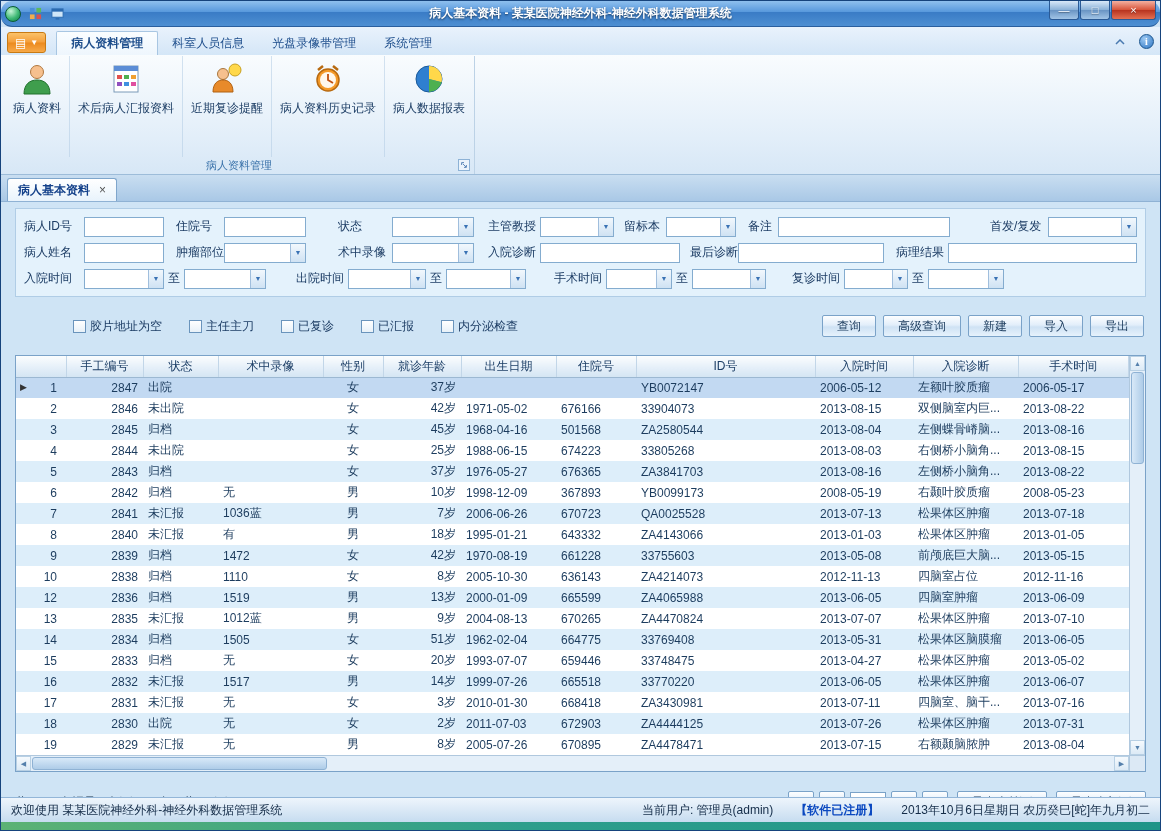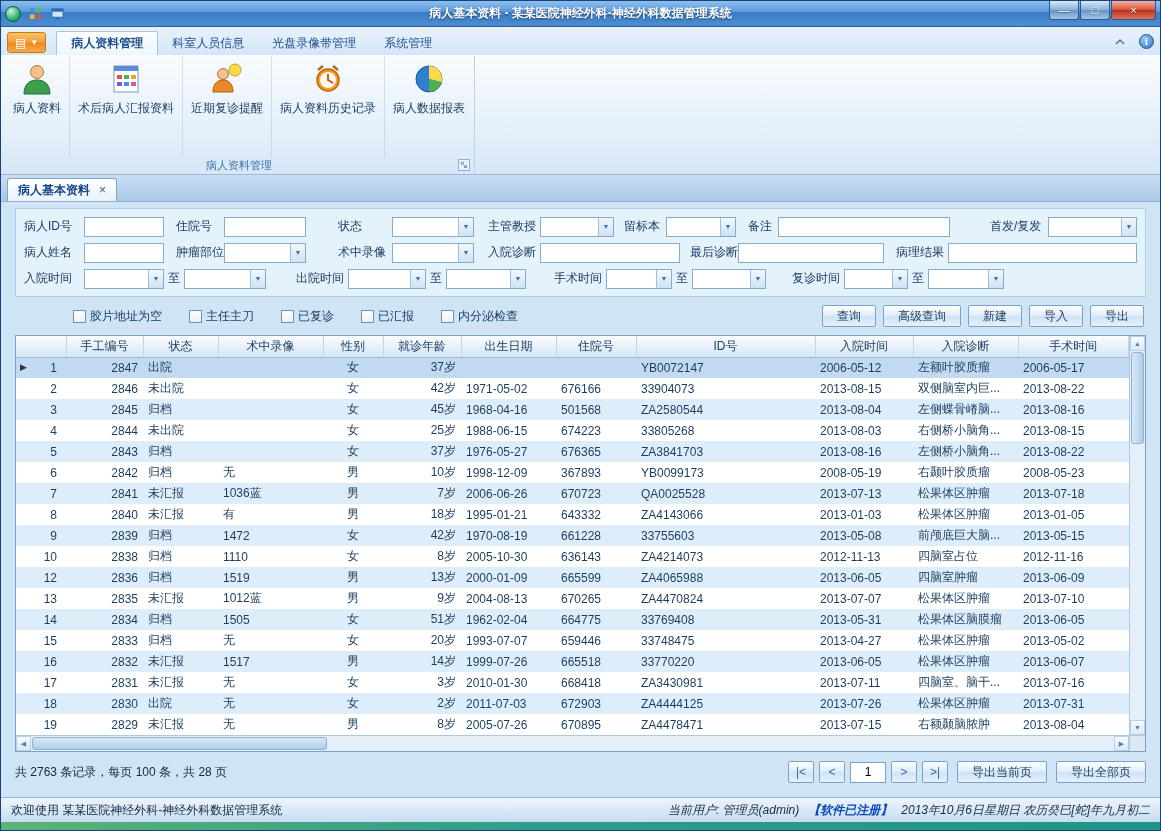--- a/index.html
+++ b/index.html
@@ -3,21 +3,21 @@
 <meta charset="utf-8">
 <style>
   * { margin:0; padding:0; box-sizing:border-box; }
   html,body { background:#9aa8b8; }
   body { font-family:"Liberation Sans","DejaVu Sans",sans-serif; font-size:12px; }
 
   .window { width:1161px; height:831px; border:1px solid #16437c; display:flex; flex-direction:column; background:#cfe3f4; overflow:hidden; }
 
   
   .titlebar { height:26px; flex:none; position:relative; display:flex; align-items:center; padding:0 4px;
-    background:linear-gradient(#8fc0ee 0%,#5697dc 45%,#3a7cc6 46%,#4e8fd2 100%); border-bottom:1px solid #2a5f9e; }
+    background:linear-gradient(#8fc0ee 0%,#5697dc 45%,#3a7cc6 46%,#4e8fd2 100%); border-bottom:1px solid #2a5f9e;border-radius:11px; }
   .tb-left { display:flex; align-items:center; gap:6px; z-index:2; }
   .app-logo { width:16px; height:16px; border-radius:50%; display:inline-block;
     background:radial-gradient(circle at 35% 30%, #c8f5d8, #3db874 55%, #0e7a46); border:1px solid #0a5c34; }
   .qa-icon { width:16px; height:15px; display:inline-flex; align-items:center; justify-content:center; cursor:default; }
   .tb-title { position:absolute; left:0; right:0; text-align:center; color:#fff; font-weight:bold;
     text-shadow:0 1px 2px rgba(0,0,0,.55); }
   .tb-controls { margin-left:auto; display:flex; gap:1px; align-self:flex-start; z-index:2; }
   .win-btn { width:30px; height:19px; display:flex; align-items:center; justify-content:center; color:#fff; font-size:11px;
     background:linear-gradient(#d8e8f8,#8cb2d8 48%,#6a95c4 52%,#a2c4e6); border:1px solid #2a5a96; border-top:none;
     border-radius:0 0 3px 3px; text-shadow:0 1px 1px rgba(0,0,0,.4); cursor:default; }
@@ -52,21 +52,21 @@
     background:#eaf3fb; display:flex; align-items:center; justify-content:center; cursor:default; }
 
   
   .doctabs { height:27px; flex:none; display:flex; align-items:flex-end; padding:0 6px;
     background:linear-gradient(#c9def1,#a9c8e6); border-bottom:1px solid #8fb2d4; }
   .doctab { height:23px; display:flex; align-items:center; gap:9px; padding:0 10px; color:#15428b; font-weight:bold;
     background:linear-gradient(#ffffff,#e8f3fc); border:1px solid #7fa6cc; border-bottom:none; border-radius:3px 3px 0 0; cursor:default; }
   .doctab-close { color:#555; font-weight:normal; cursor:default; }
 
   
-  .content { flex:1; background:#cfe4f5; padding:6px 14px 4px; display:flex; flex-direction:column; overflow:hidden; }
+  .content { flex:1; background:#cfe4f5; padding:6px 14px 4px; display:flex; flex-direction:column; overflow:hidden;gap:10px; }
   .filter-panel { background:#e4f2fc; border:1px solid #b0cde6; padding:7px 8px; display:flex; flex-direction:column; gap:5px; }
   .frow { display:flex; align-items:center; height:21px; }
   .flabel { color:#1c3c64; white-space:nowrap; overflow:hidden; flex:none; }
   .to { width:20px; text-align:center; color:#1c3c64; flex:none; }
   .tinput { height:20px; border:1px solid #84accf; background:#fff; padding:0 3px; font:inherit; flex:none; }
   .combo { height:20px; border:1px solid #84accf; background:#fff; display:flex; align-items:stretch; flex:none; cursor:default; }
   .combo-text { flex:1; }
   .dd { width:15px; flex:none; display:flex; align-items:center; justify-content:center; font-size:7px; color:#3a72b4;
     background:linear-gradient(#f2f8fd,#cfe2f3); border-left:1px solid #a0bedd; }
   .w30{width:30px}.w42{width:42px}.w48{width:48px}.w52{width:52px}.w54{width:54px}.w58{width:58px}.w60{width:60px}
@@ -121,21 +121,21 @@
   .pager { margin-left:auto; display:flex; align-items:center; gap:5px; }
   .pbtn { min-width:26px; height:22px; padding:0 4px; display:flex; align-items:center; justify-content:center;
     border:1px solid #7aa2c8; border-radius:2px; color:#2a6ab4; font:inherit;
     background:linear-gradient(#fdfeff,#e2eefa 45%,#cfe2f4 55%,#e6f2fc); cursor:default; }
   .page-input { width:36px; height:21px; border:1px solid #7aa2c8; text-align:center; font:inherit; }
   .pager .btn { margin-left:4px; }
 
   
   .statusbar { height:25px; flex:none; display:flex; align-items:center; padding:0 10px; color:#142c48;
     background:linear-gradient(#eef5fc,#c6dcf0); border-top:1px solid #93b6d8; }
-  .sb-right { margin-left:auto; display:flex; align-items:center; gap:9px;font-style:italic; }
+  .sb-right { margin-left:auto; display:flex; align-items:center; gap:22px; }
   .registered { color:#0a48c0; font-weight:bold; }
   .bottom-accent { height:8px; flex:none; background:linear-gradient(90deg,#5cb274,#2d9e8c 45%,#1f9488); }
 </style>
 </head>
 <body>
 
 <div class="window">
 
   <div class="titlebar">
     <div class="tb-left">

